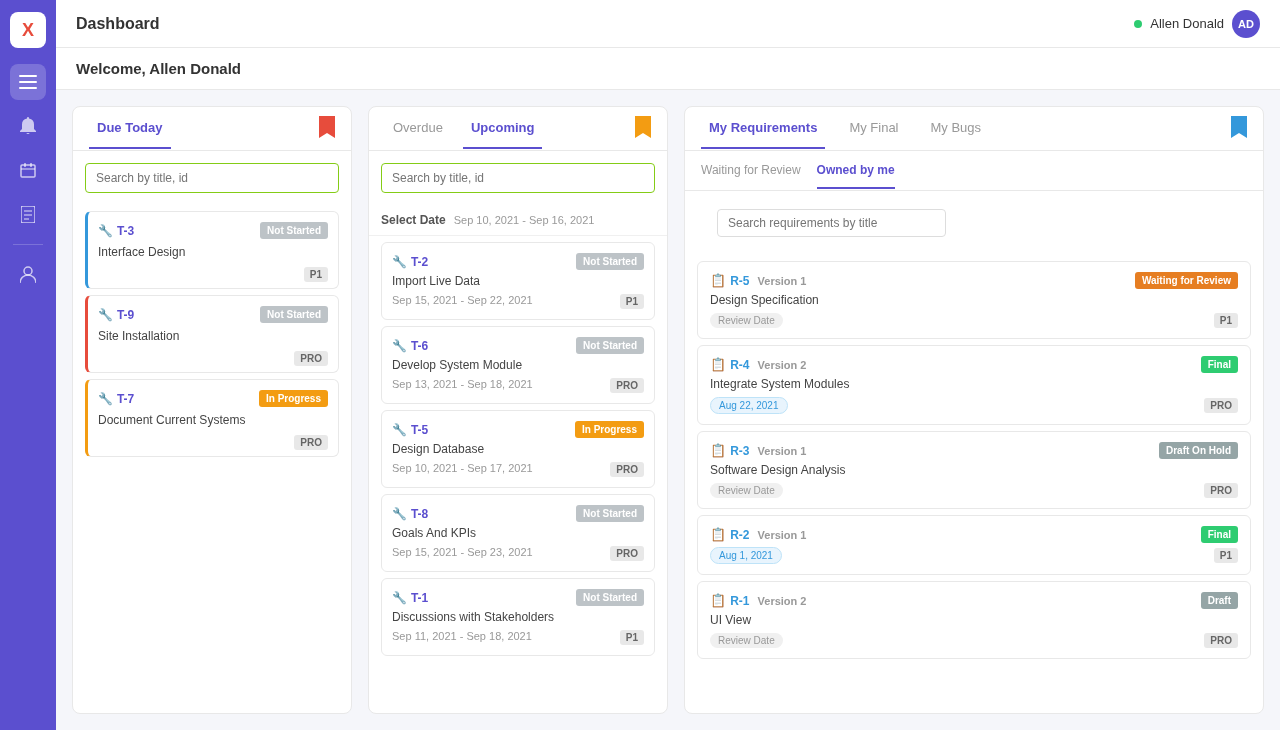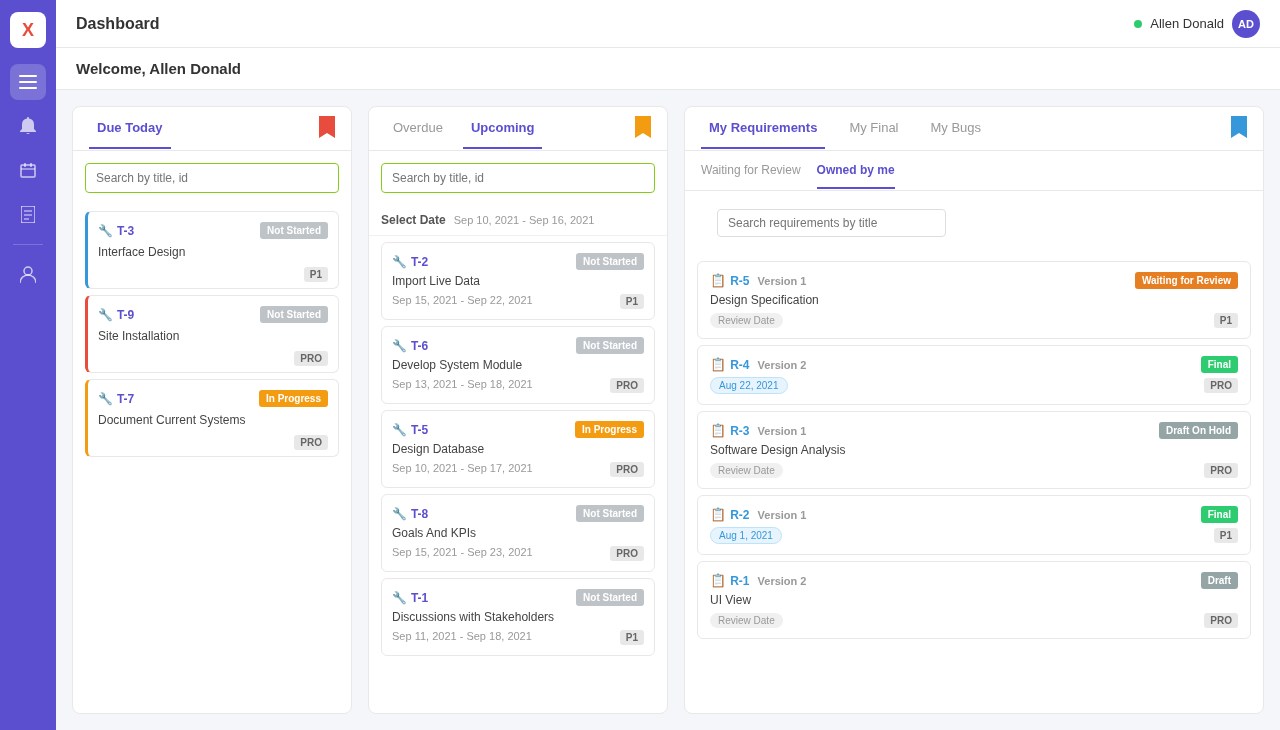--- a/index.html
+++ b/index.html
@@ -376,20 +376,21 @@
     </div>
     <div class="req-item">
       <div class="req-item-top">
         <div class="req-id">
           <span style="color:#3498db;font-size:13px;">📋</span>
           R-4
           <span class="req-version">Version 2</span>
         </div>
         <span class="badge badge-final">Final</span>
       </div>
+      <div class="req-title">Integrate System Modules</div>
       <div class="req-footer">
         <span style="background:#e8f4fd;color:#3498db;font-size:10px;padding:2px 8px;border-radius:10px;border:1px solid #bee3f8;">Aug 22, 2021</span>
         <span class="priority-badge priority-pro">PRO</span>
       </div>
     </div>
     <div class="req-item">
       <div class="req-item-top">
         <div class="req-id">
           <span style="color:#3498db;font-size:13px;">📋</span>
           R-3

